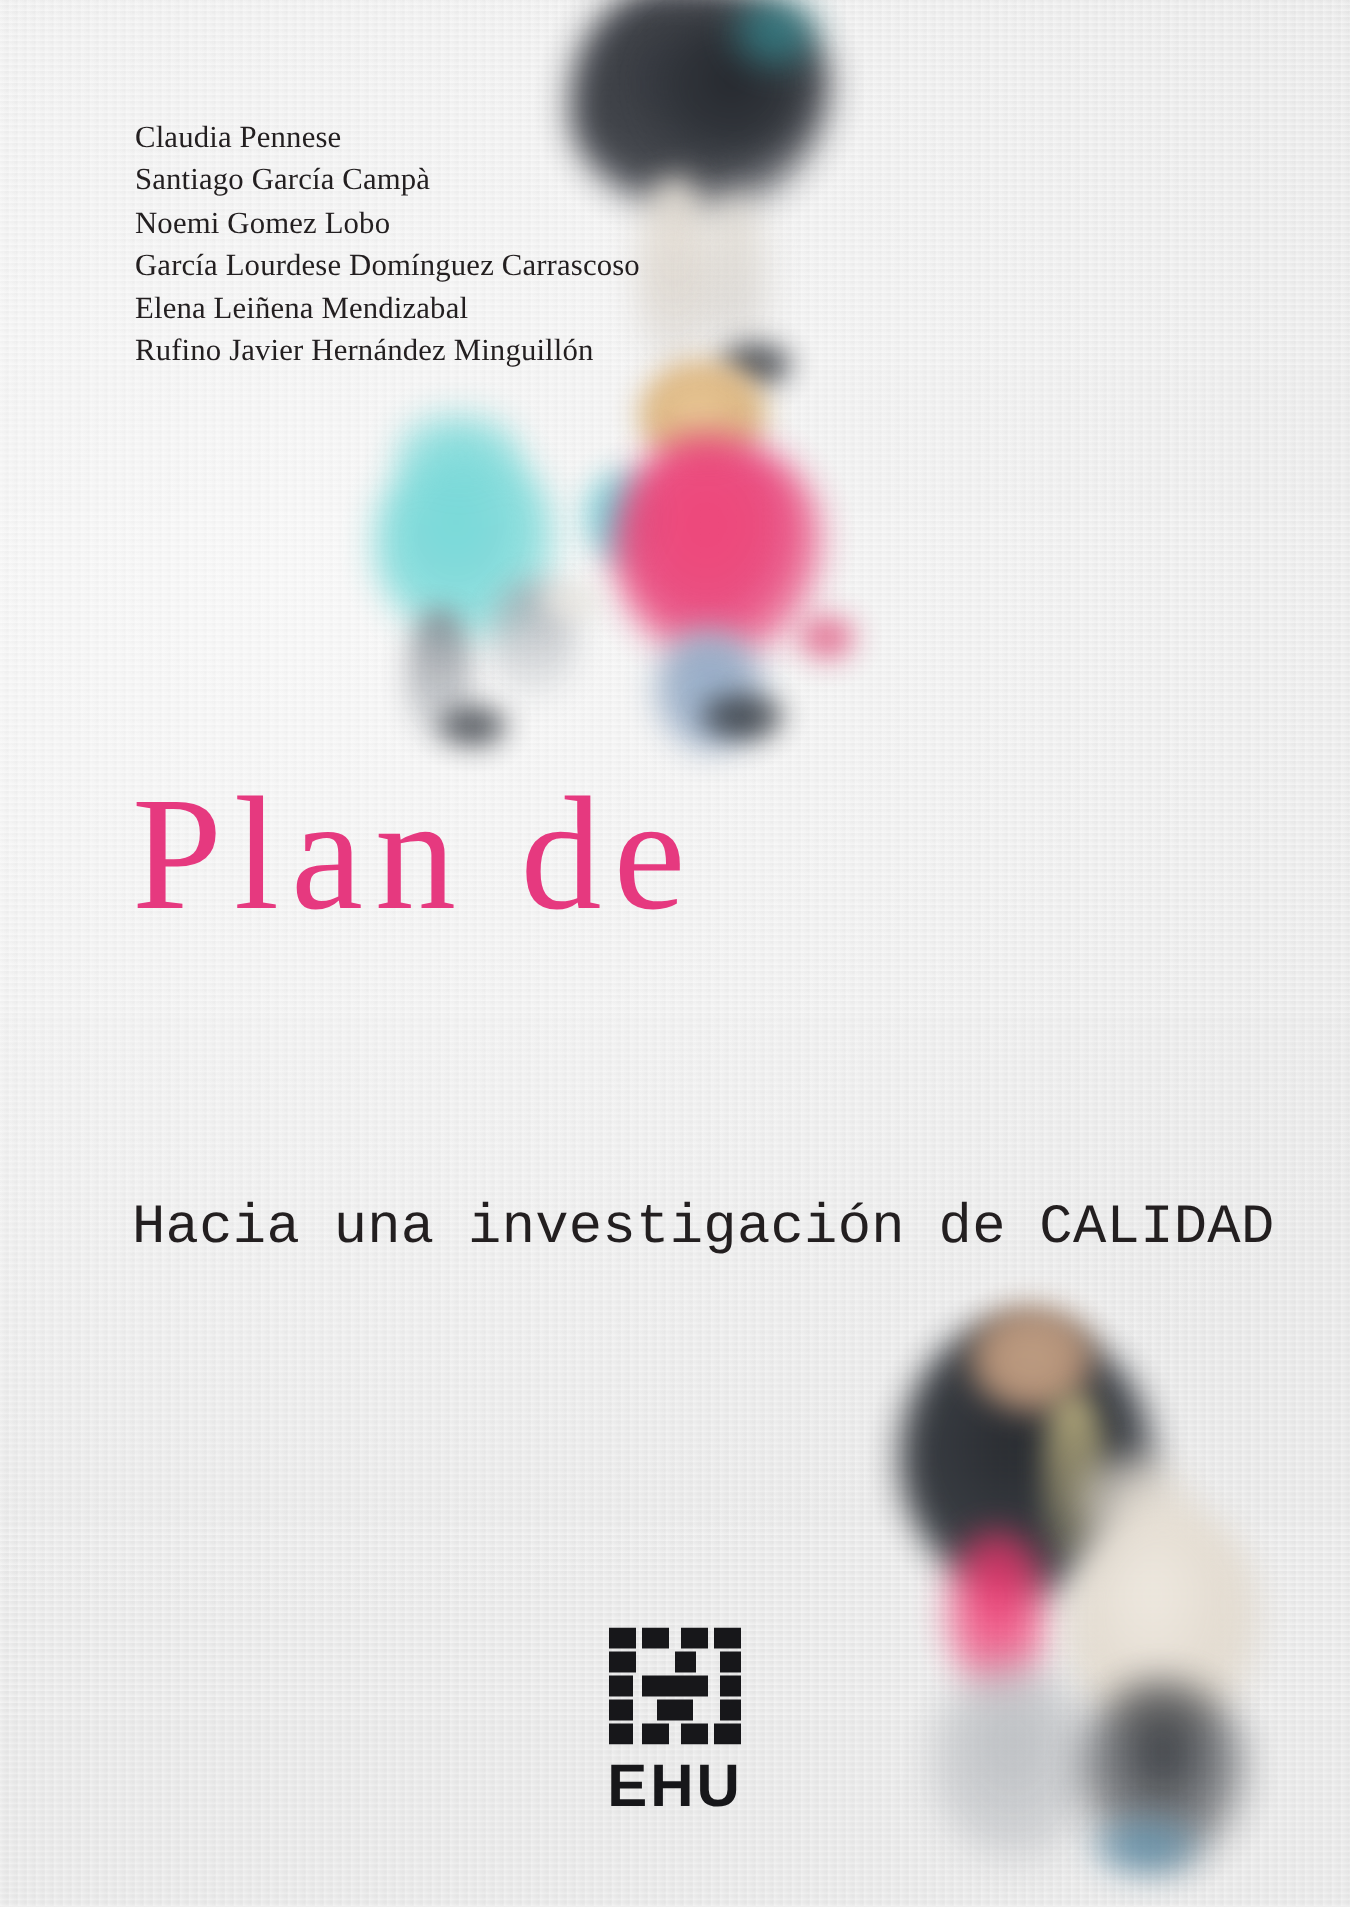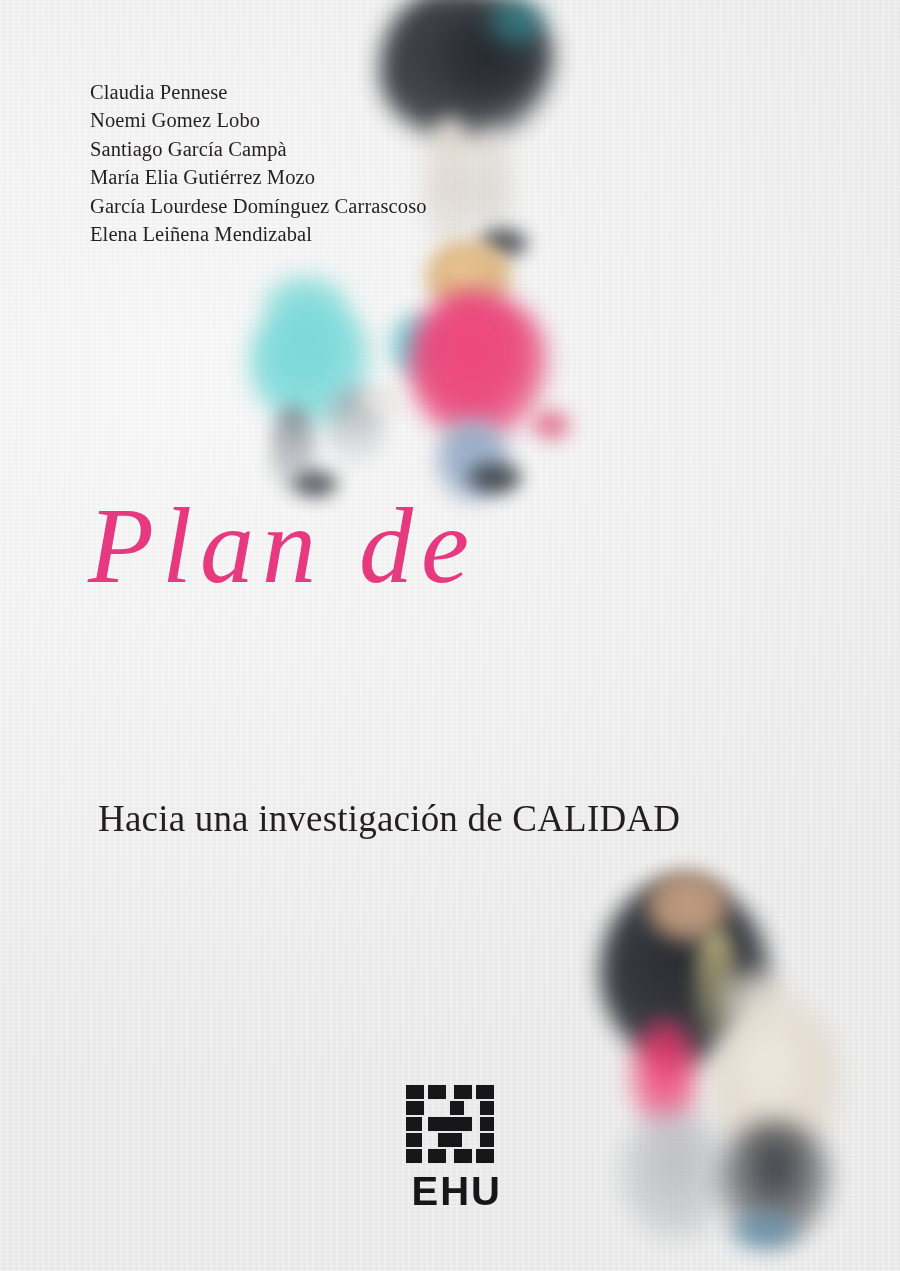--- a/index.html
+++ b/index.html
@@ -216,59 +216,58 @@
     font-size: 20.5px;
     line-height: 28.4px;
     color: #231f20;
     letter-spacing: 0.1px;
     white-space: nowrap;
   }
 
   .title-block {
     position: absolute;
     left: 88px;
-    top: 488px;
+    top: 512px;
     width: 740px;
-    font-style: italic;
   }
   .title-line1 {
     font-family: "Liberation Serif", serif;
     font-size: 108px;
     line-height: 116px;
     color: #e6397f;
     letter-spacing: 8px;
     font-weight: 400;
   }
   .title-line2 {
     font-family: "Liberation Sans", sans-serif;
     font-size: 116px;
     line-height: 120px;
     color: #e6397f;
     letter-spacing: 4px;
     font-weight: 300;
     margin-top: -6px;
   }
   .subtitle {
     position: absolute;
-    left: 98px;
+    left: 88px;
     top: 795px;
-    font-family: Liberation Serif, serif;
+    font-family: Liberation Mono, monospace;
     font-size: 37px;
     line-height: 48px;
     color: #231f20;
     letter-spacing: 0.2px;
   }
 
   
   .logo {
     position: absolute;
     left: 398px;
     top: 1085px;
     width: 104px;
-    text-align: right;
+    text-align: center;
   }
   .logo svg { display: block; }
   .logo-text {
     font-family: "Liberation Sans", sans-serif;
     font-size: 40px;
     font-weight: 700;
     letter-spacing: 2px;
     color: #17171a;
     margin-top: 6px;
   }
@@ -310,25 +309,25 @@
     <div class="blob c-pink"></div>
     <div class="blob c-head-b"></div>
     <div class="blob c-white-b"></div>
     <div class="blob c-grey"></div>
     <div class="blob c-dark-b"></div>
     <div class="blob c-shoe"></div>
   </div>
 
   <div class="authors">
     <div class="author">Claudia Pennese</div>
+    <div class="author">Santiago García Campà</div>
     <div class="author">Noemi Gomez Lobo</div>
-    <div class="author">Santiago García Campà</div>
-    <div class="author">María Elia Gutiérrez Mozo</div>
     <div class="author">García Lourdese Domínguez Carrascoso</div>
     <div class="author">Elena Leiñena Mendizabal</div>
+    <div class="author">Rufino Javier Hernández Minguillón</div>
   </div>
 
   <div class="title-block">
     <div class="title-line1">Plan de</div>
   </div>
 
   <div class="subtitle">Hacia una investigación de CALIDAD</div>
 
   <div class="logo">
     <svg width="104" height="78" viewBox="0 0 104 78">

